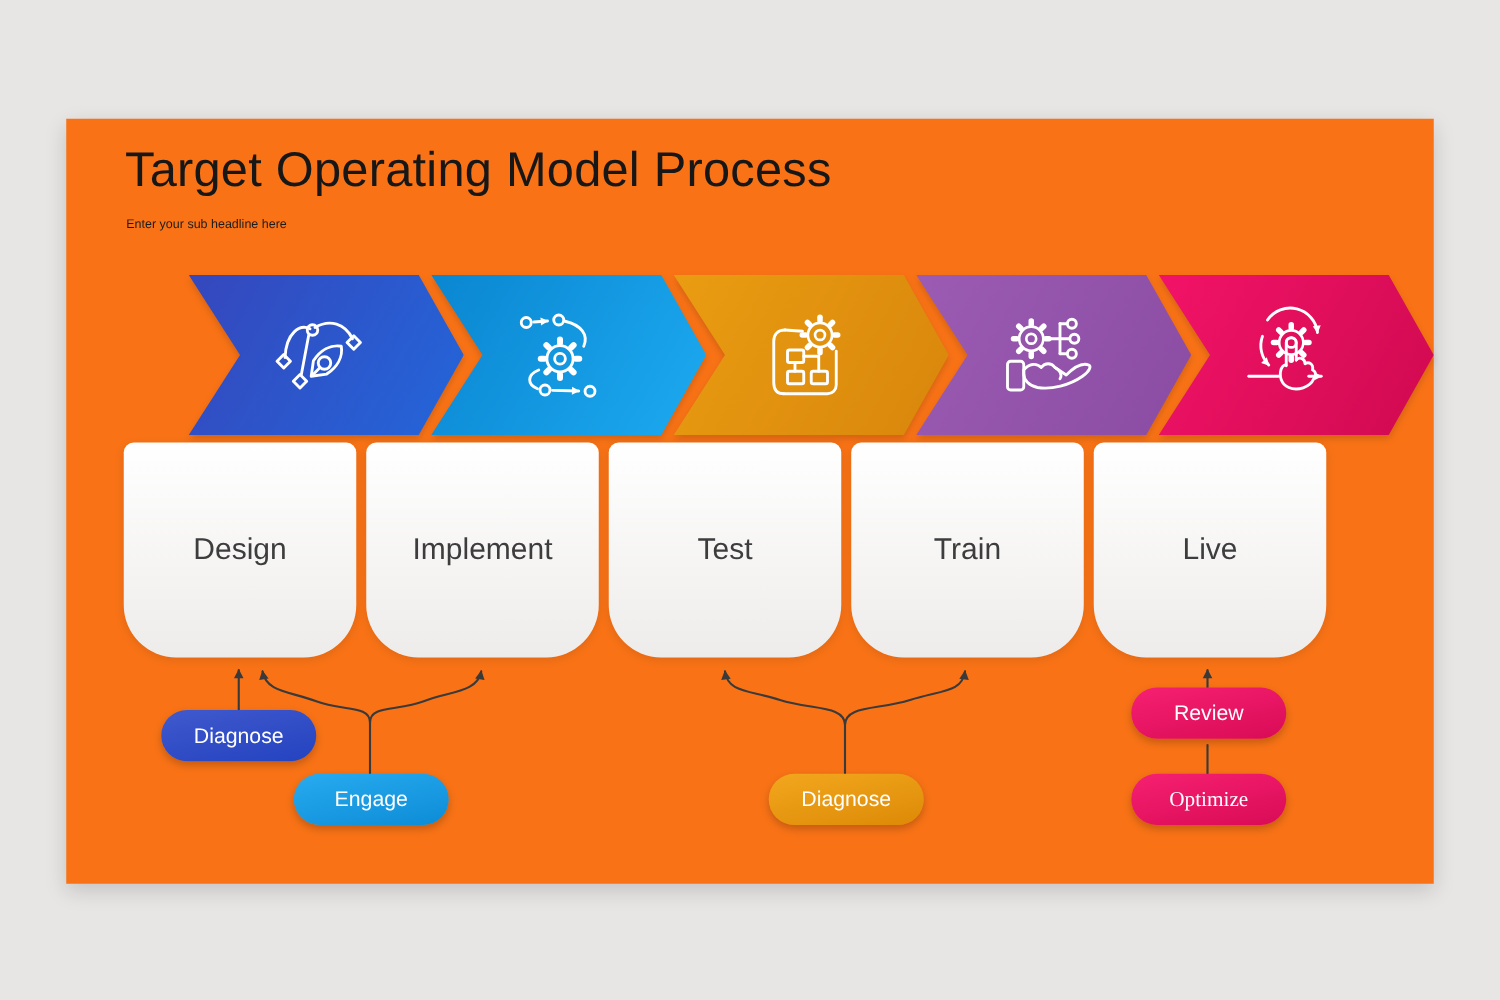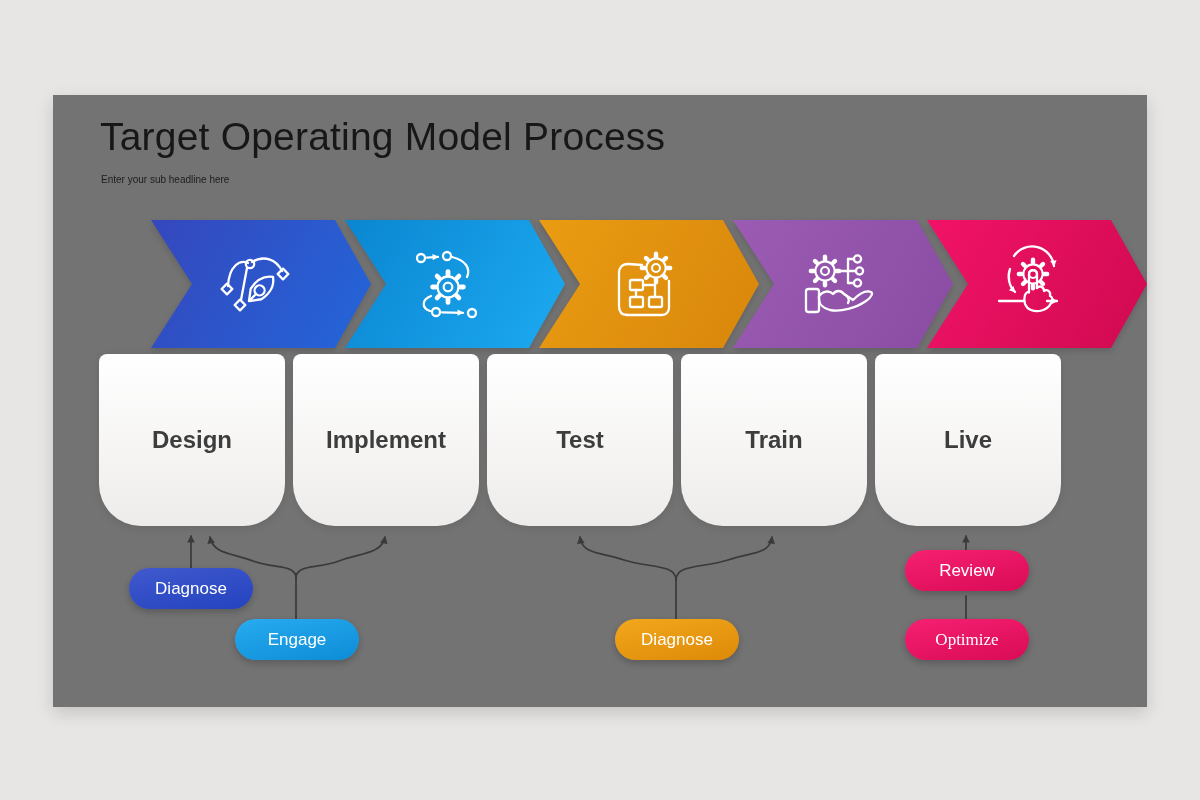--- a/index.html
+++ b/index.html
@@ -3,21 +3,21 @@
 <meta charset="utf-8">
 <style>
   html,body{margin:0;padding:0;}
   body{
     width:1200px;height:800px;overflow:hidden;position:relative;
     background:#e7e6e5;
     font-family:"Liberation Sans", sans-serif;
   }
   .slide{
     position:absolute;left:53px;top:95px;width:1094px;height:612px;
-    background:#737373;box-shadow:0 6px 16px rgba(0,0,0,.15);
+    background:#f97316;box-shadow:0 6px 16px rgba(0,0,0,.15);
   }
   .title{
     position:absolute;left:47px;top:20px;margin:0;
     font-size:39px;font-weight:500;color:#171717;letter-spacing:.2px;
   }
   .subtitle{
     position:absolute;left:48px;top:79px;margin:0;
     font-size:10px;font-weight:400;color:#1d1d1d;
   }
   .chev-wrap{
@@ -28,21 +28,21 @@
     width:100%;height:100%;position:relative;
     clip-path:polygon(10px 0, 194px 0, 230px 50%, 194px 100%, 10px 100%, 51px 50%);
     background:linear-gradient(120deg,var(--g1),var(--g2));
   }
   .chev .icon{position:absolute;left:73px;top:24px;}
   .card{
     position:absolute;top:259px;width:186px;height:172px;z-index:1;
     border-radius:8px 8px 42px 42px;
     background:linear-gradient(180deg,#ffffff 0%,#f6f5f4 55%,#edecea 100%);
     box-shadow:0 2px 8px rgba(0,0,0,.10);
-    display:flex;align-items:center;justify-content:center;font-weight:bold;
+    display:flex;align-items:center;justify-content:center;
   }
   .card-label{font-size:24px;color:#3d3d3d;}
   .connectors{position:absolute;left:0;top:0;z-index:2;pointer-events:none;}
   .pill{
     position:absolute;width:124px;height:41px;border-radius:23px;z-index:3;
     background:linear-gradient(168deg,var(--g1),var(--g2));
     color:#fff;font-size:17px;display:flex;align-items:center;justify-content:center;
     box-shadow:0 3px 7px rgba(0,0,0,.22);
   }
   svg{display:block;}

